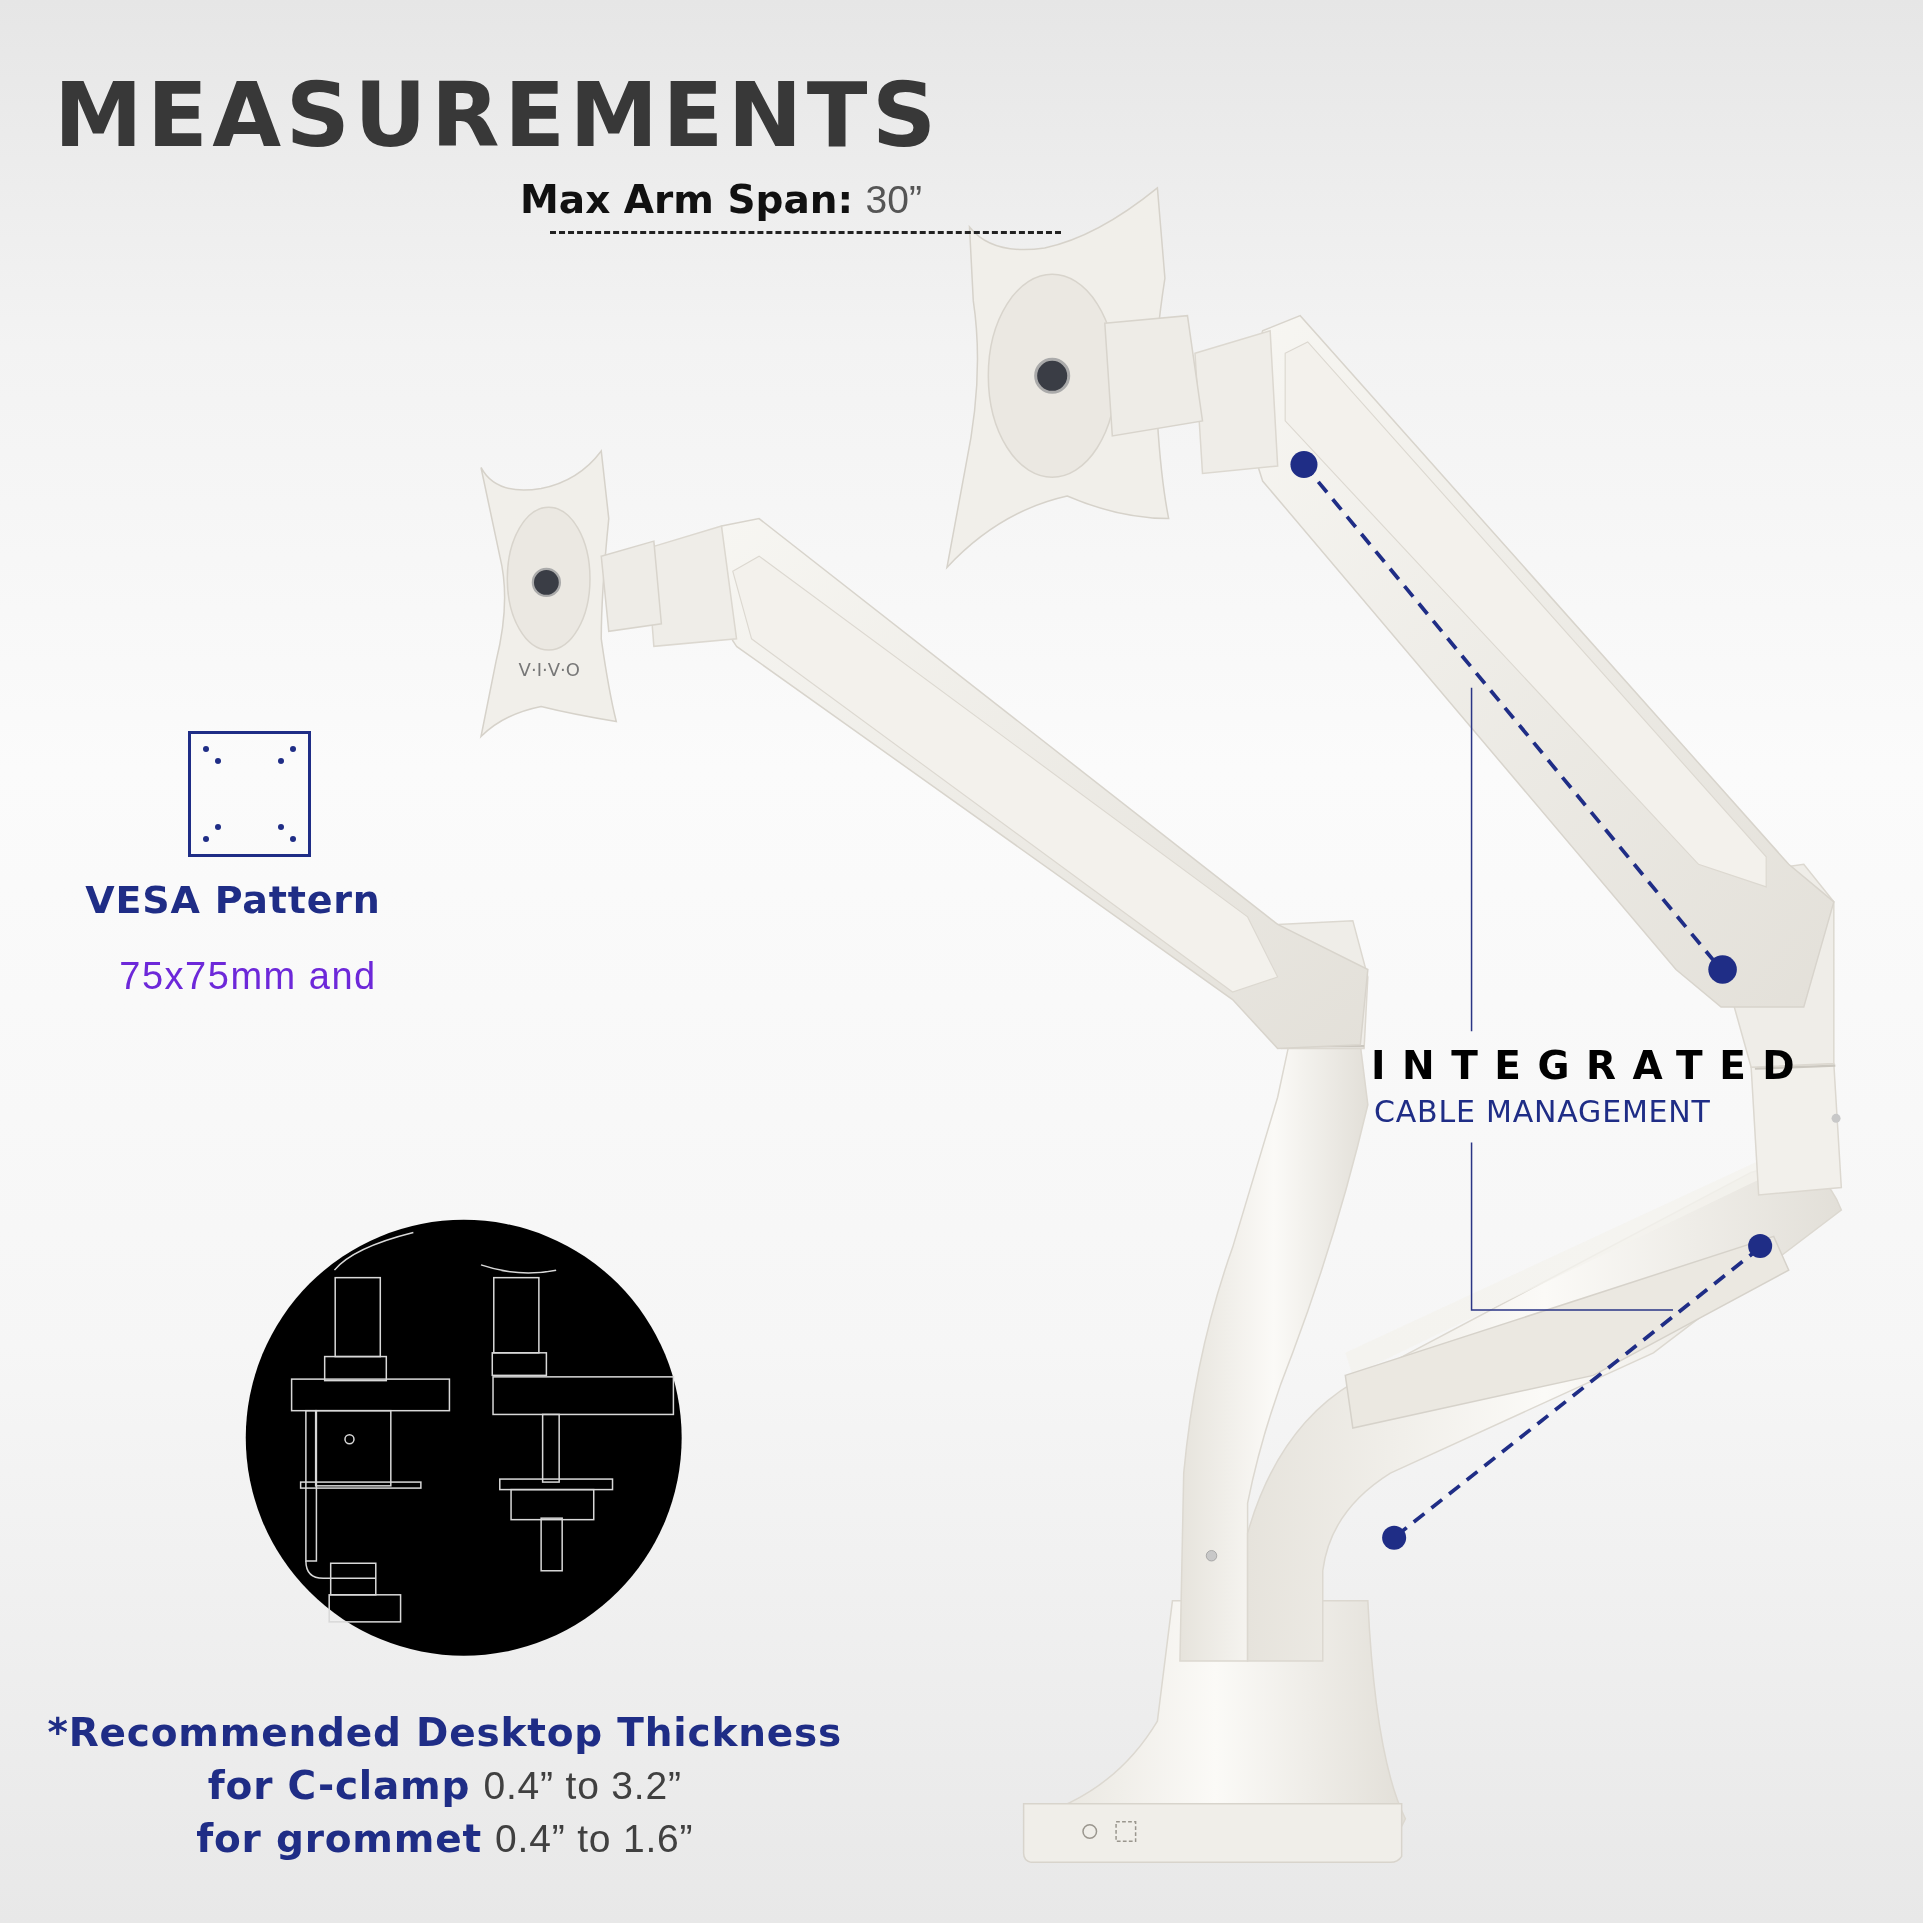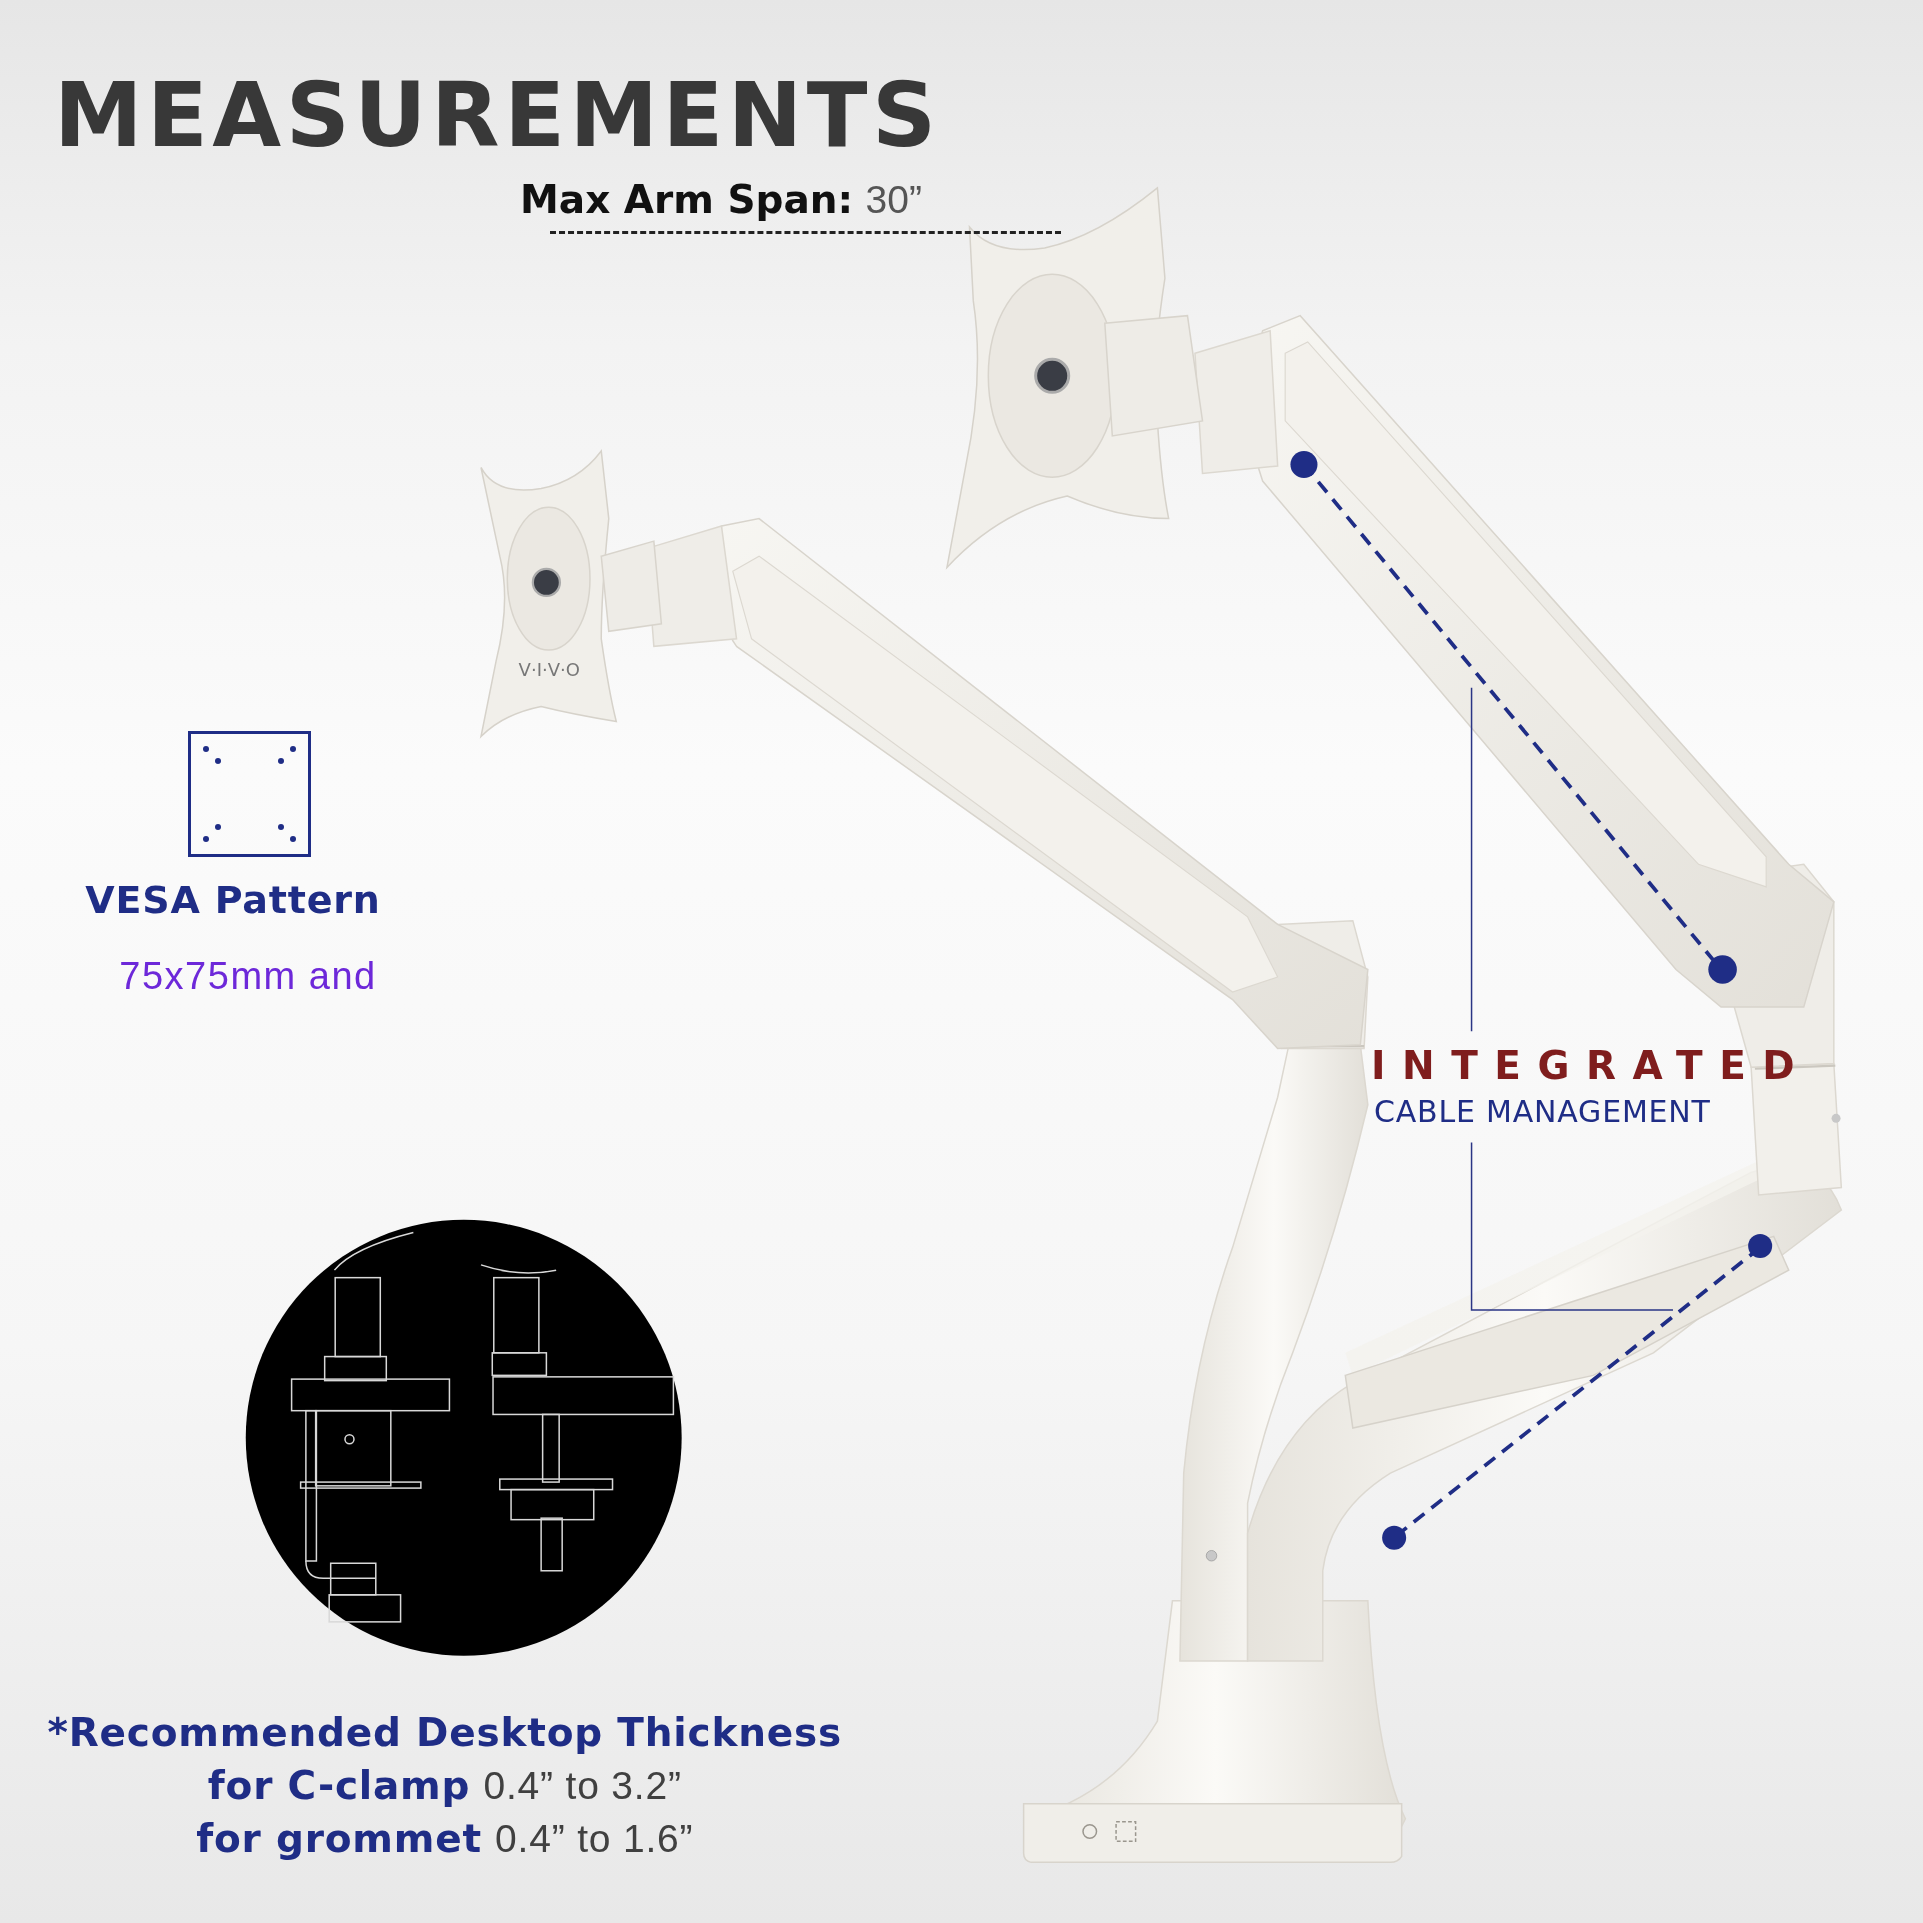--- a/index.html
+++ b/index.html
@@ -30,21 +30,21 @@
     .vesa-title {
       left: 75px; top: 878px; width: 316px; text-align: center;
       font-size: 38px; font-weight: 700; color: #1f2d86; letter-spacing: 0.8px;
     }
     .vesa-sub {
       left: 90px; top: 930px; width: 316px; text-align: center;
       font-size: 38px; font-weight: 300; color: #6d28d9; line-height: 53px;
       font-family: "Liberation Sans", sans-serif; letter-spacing: 1.5px; margin-top: 20px;
     }
     .integrated {
-      left: 1371px; top: 1046px; font-size: 39px; font-weight: 700; color: #7f1d1d;
+      left: 1371px; top: 1046px; font-size: 39px; font-weight: 700; color: #000000;
       letter-spacing: 16.5px; line-height: 1; white-space: nowrap;
     }
     .cable {
       left: 1374px; top: 1097px; font-size: 30px; font-weight: 400; color: #1f2d86;
       letter-spacing: 0.8px; line-height: 1; white-space: nowrap; text-align: center;
     }
     .thickness {
       right: 1082px; top: 1706px; text-align: center; color: #1f2d86;
       font-size: 39px; line-height: 53px; white-space: nowrap; letter-spacing: 0.8px;
     }

